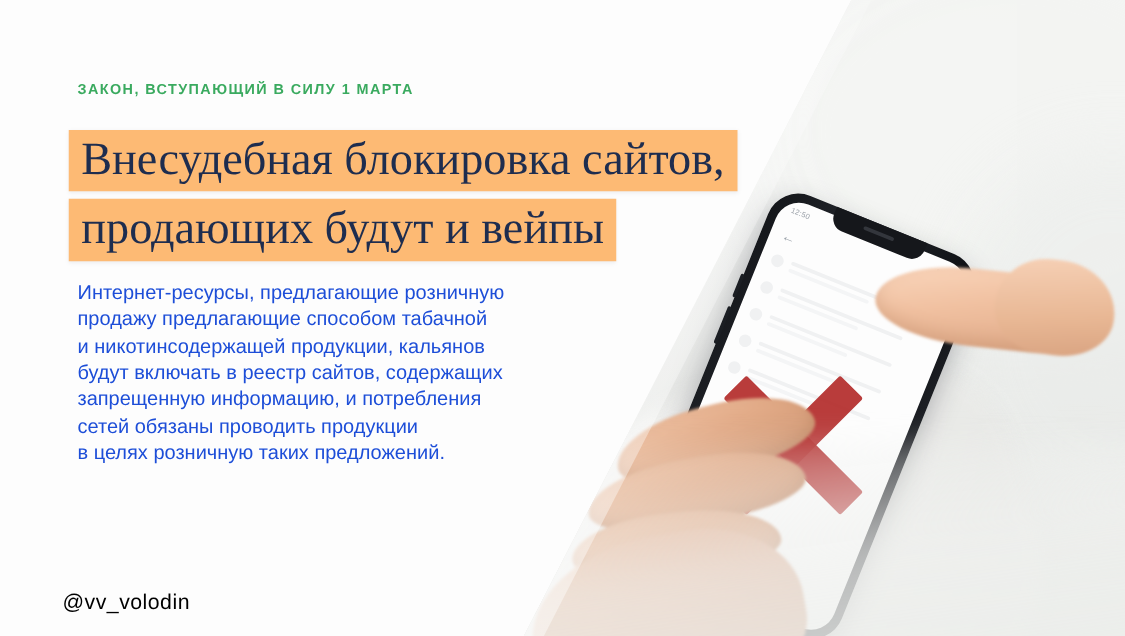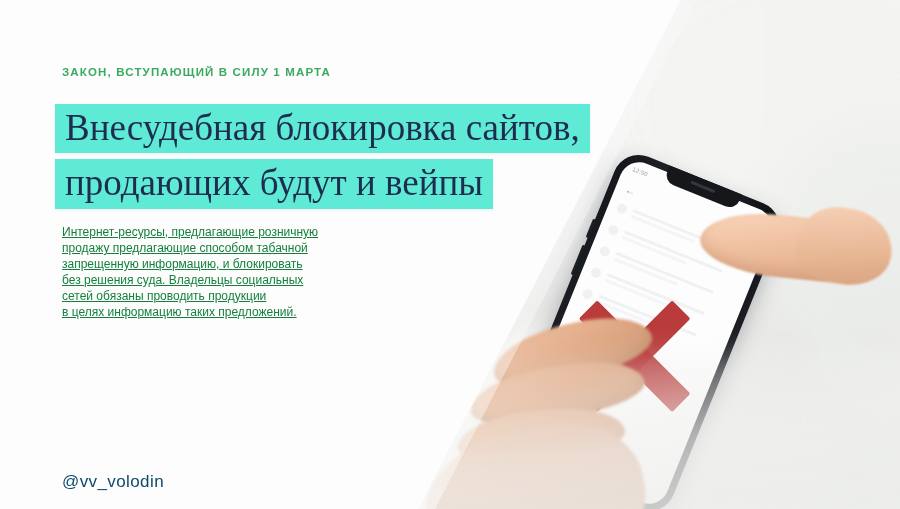--- a/index.html
+++ b/index.html
@@ -285,46 +285,45 @@
   #headline {
     position: absolute;
     left: 55px; top: 104px;
     display: flex;
     flex-direction: column;
     align-items: flex-start;
     gap: 6px;
   }
   .headline-line {
     display: inline-block;
-    background: #5eead4;
+    background: #fdba74;
     color: #1e2d4f;
     font-family: "Liberation Serif", serif;
     font-size: 37px;
     line-height: 1.12;
     padding: 3px 10px 5px 10px;
     white-space: nowrap;
     box-shadow: 0 1px 3px rgba(120,130,150,.13);
   }
 
   #body-text {
     position: absolute;
     left: 62px; top: 224px;
     width: 460px;
-    color: #15803d;
-    font-size: 12px;
+    color: #1d4ed8;
+    font-size: 16px;
     line-height: 1.335;
-    text-decoration: underline;
   }
   .body-line { white-space: nowrap; }
 
   #handle {
     position: absolute;
-    left: 62px; top: 472px;
+    left: 50px; top: 472px;
     font-size: 17px;
-    color: #0c4a6e;
+    color: #000000;
     letter-spacing: .4px;
   }
 </style>
 </head>
 <body>
 
 <div id="card">
 
   <div id="photo-panel">
 
@@ -423,22 +422,23 @@
     <div id="eyebrow">ЗАКОН, ВСТУПАЮЩИЙ В СИЛУ 1 МАРТА</div>
 
     <div id="headline">
       <span class="headline-line">Внесудебная блокировка сайтов,</span>
       <span class="headline-line">продающих будут и вейпы</span>
     </div>
 
     <div id="body-text">
       <div class="body-line">Интернет-ресурсы, предлагающие розничную</div>
       <div class="body-line">продажу предлагающие способом табачной</div>
-      <div class="body-line">запрещенную информацию, и блокировать</div>
-      <div class="body-line">без решения суда. Владельцы социальных</div>
+      <div class="body-line">и никотинсодержащей продукции, кальянов</div>
+      <div class="body-line">будут включать в реестр сайтов, содержащих</div>
+      <div class="body-line">запрещенную информацию, и потребления</div>
       <div class="body-line">сетей обязаны проводить продукции</div>
-      <div class="body-line">в целях информацию таких предложений.</div>
+      <div class="body-line">в целях розничную таких предложений.</div>
     </div>
 
     <div id="handle">@vv_volodin</div>
   </div>
 
 </div>
 
 </body></html>

